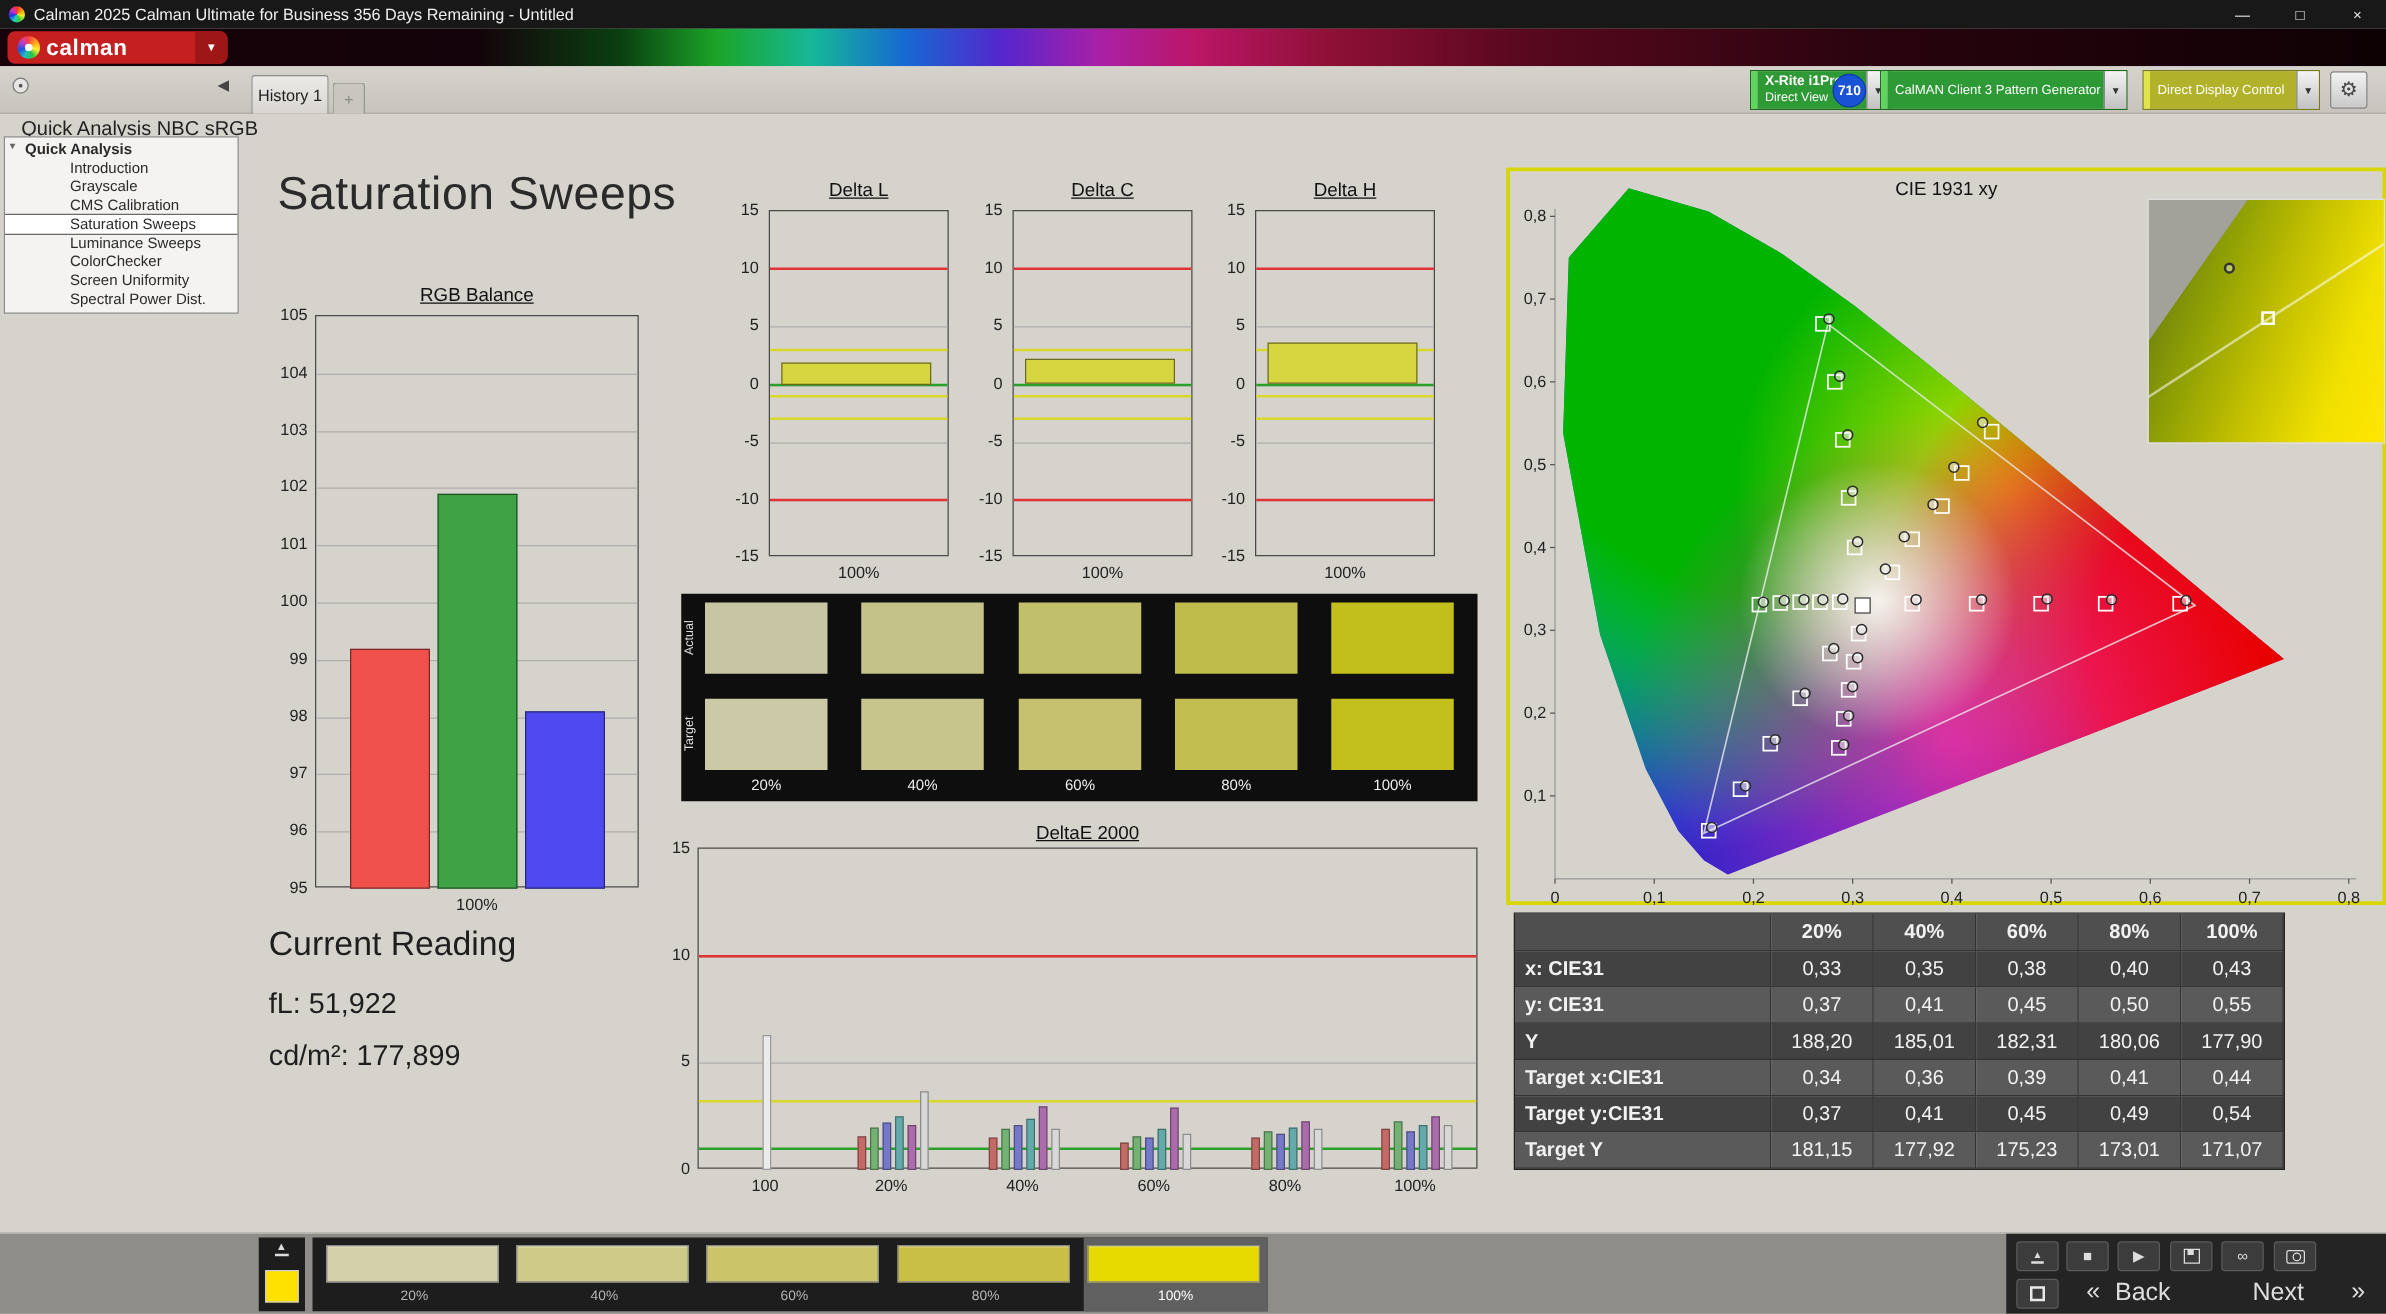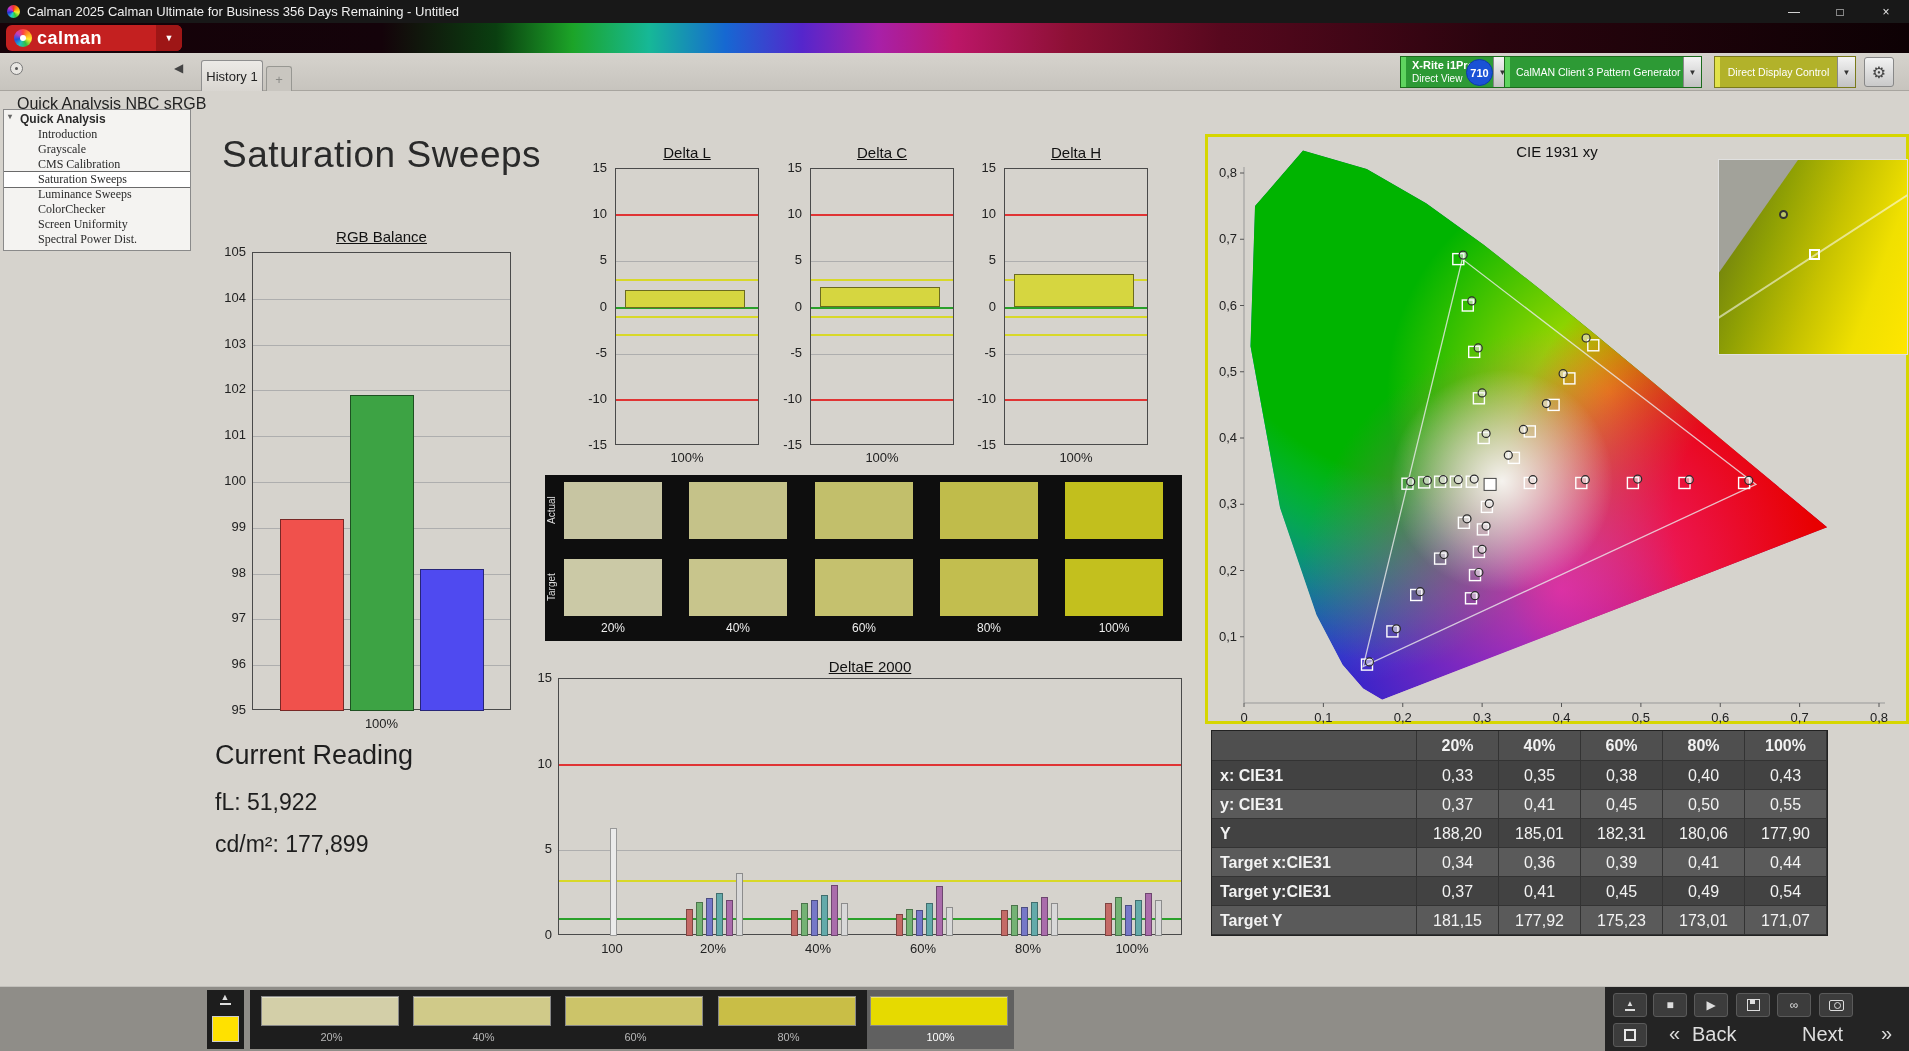--- a/index.html
+++ b/index.html
@@ -37,32 +37,32 @@
 
   .combo { position:absolute; display:flex; height:32px; top:3px; border:1px solid #1c6b1c; }
   .combo .stripe { width:5px; background:#5fd45f; }
   .combo .body { flex:1; background:#2d9a35; color:#fff; display:flex; flex-direction:column; justify-content:center; padding:0 6px; line-height:1.2; overflow:hidden; }
   .combo .arrow { width:18px; background:linear-gradient(#f4f4f4,#c2c2c2); border-left:1px solid #888; color:#333; font-size:8px; display:flex; align-items:center; justify-content:center; }
   .combo.yellow { border-color:#7a7a1a; }
   .combo.yellow .body { background:#b2b22a; }
   .combo.yellow .stripe { background:#e2e24a; }
   .combo-line1 { font-size:11px; font-weight:bold; white-space:nowrap; }
   .combo-line2 { font-size:10px; white-space:nowrap; }
-  .combo-single { font-size:10.5px; white-space:nowrap;text-align:center; }
+  .combo-single { font-size:10.5px; white-space:nowrap; }
   #meter-badge { position:absolute; left:1466px; top:6px; width:27px; height:27px; border-radius:50%; background:#1a52d6; color:#fff;
     font-size:11px; font-weight:bold; display:flex; align-items:center; justify-content:center; border:1px solid #0d3aa8; }
   #gear-btn { position:absolute; left:1864px; top:4px; width:30px; height:30px; background:linear-gradient(#f2f2f2,#c9c9c9);
     border:1px solid #888; border-radius:3px; color:#444; font-size:16px; display:flex; align-items:center; justify-content:center; }
 
   
   #sidebar-header { position:absolute; left:17px; top:95px; font-size:16px; color:#222; }
   #tree-panel { position:absolute; left:3px; top:109px; width:188px; height:142px; background:#f4f3f1; border:1px solid #8a8a8a; overflow:hidden; font-size:12px; color:#2a2a2a; }
   .tree-root { padding:2px 2px 1px 16px; font-weight:bold; position:relative; }
   .tree-root .tw { position:absolute; left:4px; top:2px; font-size:8px; color:#666; }
-  .tree-item { padding:1px 2px 1px 34px; line-height:13px; height:15px; white-space:nowrap;font-family:Liberation Serif, serif; }
+  .tree-item { padding:1px 2px 1px 52px; line-height:13px; height:15px; white-space:nowrap; }
   .tree-item.selected { background:#fff; outline:1px solid #6a6a6a; }
 
   
   #main-title { position:absolute; left:222px; top:134px; font-size:37px; color:#2a2a2a; letter-spacing:0.5px; }
 
   
   .chart-wrap { position:absolute; }
   .chart-title { position:absolute; font-size:15px; color:#111; text-align:center;text-decoration:underline; }
   .plot { position:absolute; border:1px solid #4a4a4a; }
   .gridline { position:absolute; left:0; right:0; height:1px; background:#aeaeae; }

